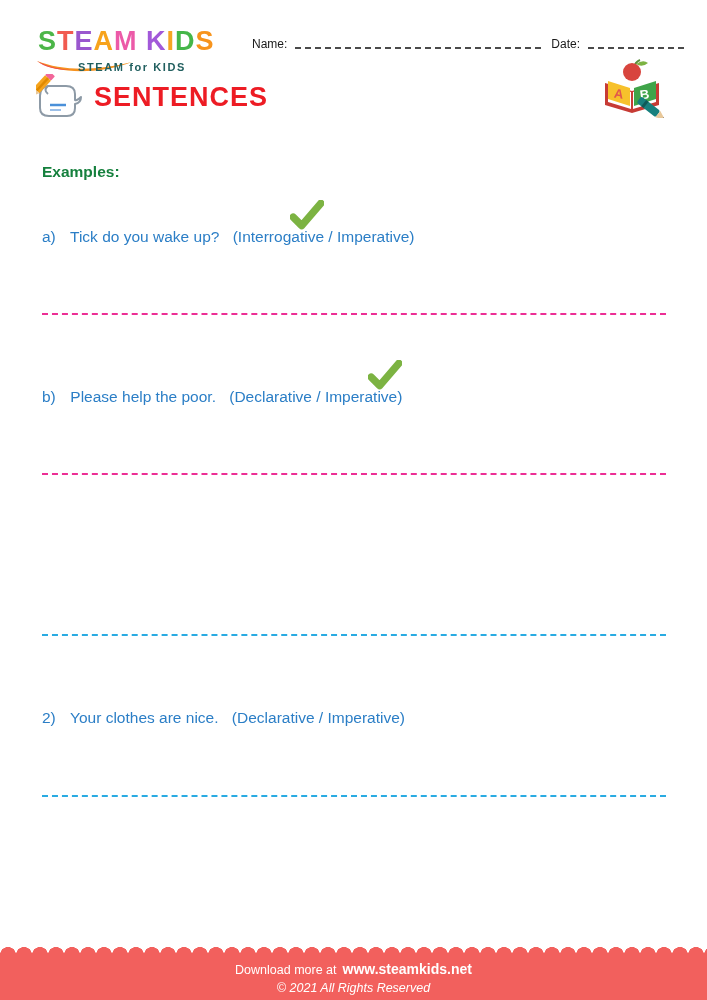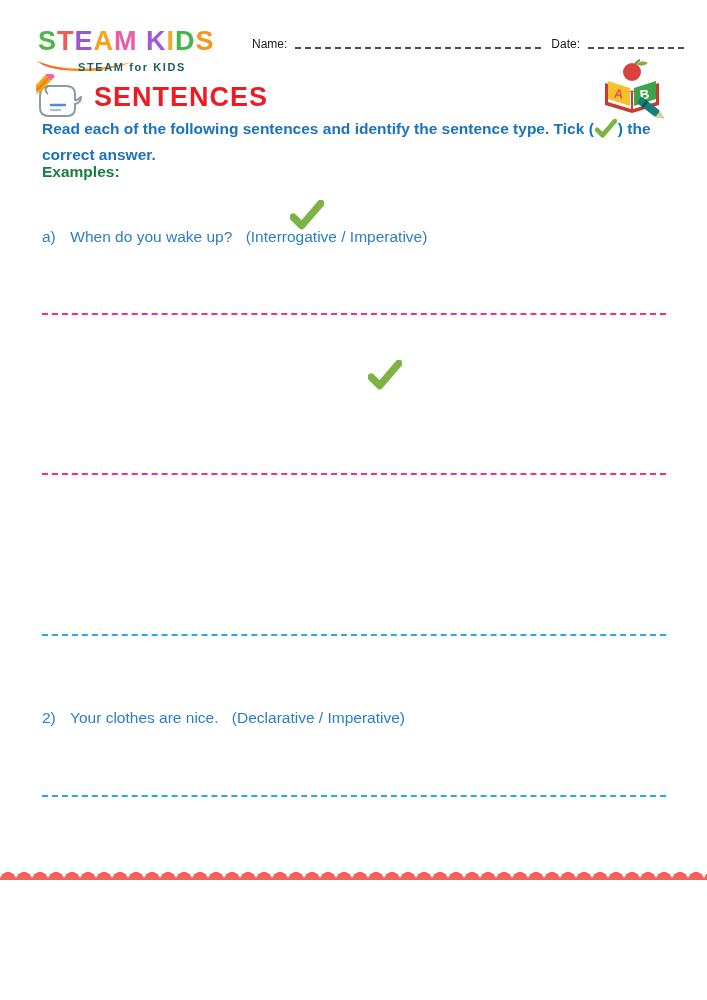--- a/index.html
+++ b/index.html
@@ -1,18 +1,18 @@
 <!DOCTYPE html>
 <html><head>
 <meta charset="utf-8">
 <style>
   * { margin:0; padding:0; box-sizing:border-box; }
   html,body { background:#fff; }
   body { font-family:"Liberation Sans", sans-serif; }
-  .page { position:relative; width:707px; height:880px; background:#ffffff; overflow:hidden; }
+  .page { position:relative; width:707px; height:1000px; background:#ffffff; overflow:hidden; }
 
   
   .logo { position:absolute; left:38px; top:26px; }
   .logo-wordmark { font-size:27px; font-weight:800; letter-spacing:1px; white-space:pre; line-height:30px; display:block; }
   .logo-swoosh { position:absolute; left:-4px; top:32px; }
   .logo-subtitle { position:absolute; left:40px; top:35px; font-size:11px; font-weight:700; letter-spacing:1.6px; color:#215f5f; }
 
   .name-date-row { position:absolute; left:252px; top:34px; width:432px; display:flex; align-items:flex-end; font-size:12px; color:#1a1a1a; }
   .nd-label { padding-bottom:1px; }
   .name-line { flex:1; border-bottom:2px dashed #4a4a4a; height:15px; margin:0 10px 3px 8px; }
@@ -106,39 +106,41 @@
         <rect x="8" y="-2" width="8" height="6" rx="1" fill="#F2679A"></rect>
         <rect x="8" y="4" width="8" height="17" fill="#F6A41D"></rect>
         <rect x="11" y="4" width="2.4" height="17" fill="#E08A00"></rect>
         <path d="M8 21 l4 8 4 -8 Z" fill="#E8C89A"></path>
         <path d="M11 27 l1 2.4 1 -2.4 Z" fill="#333333"></path>
       </g>
     </svg>
     <span class="worksheet-title">SENTENCES</span>
   </div>
 
-  <p class="instructions"><span>Read each of the following sentences and identify the sentence type. Tick (</span><span class="tick-inline"><svg width="22" height="19" viewBox="0 0 32 28">
-          <path d="M3 16 L11 24 L29 3" fill="none" stroke="#7CB342" stroke-width="7" stroke-linecap="round" stroke-linejoin="round"></path>
-        </svg></span><span>) the correct answer.</span></p>
 
   <div class="examples-label">Examples:</div>
 
   <div class="sentence-row row-a">
     <span class="s-label">a)</span>
-    <span class="s-text">When do you wake up?</span>
+    <span class="s-text">Tick do you wake up?</span>
     <span class="s-options">(Interrogative / Imperative)</span>
   </div>
   <div class="tick-mark tick-a">
     <svg width="34" height="30" viewBox="0 0 32 28">
         <path d="M3 16 L11 24 L29 3" fill="none" stroke="#7CB342" stroke-width="7" stroke-linecap="round" stroke-linejoin="round"></path>
       </svg>
   </div>
 
   <div class="answer-line answer-pink line-1"></div>
 
+  <div class="sentence-row row-b">
+    <span class="s-label">b)</span>
+    <span class="s-text">Please help the poor.</span>
+    <span class="s-options">(Declarative / Imperative)</span>
+  </div>
   <div class="tick-mark tick-b">
     <svg width="34" height="30" viewBox="0 0 32 28">
         <path d="M3 16 L11 24 L29 3" fill="none" stroke="#7CB342" stroke-width="7" stroke-linecap="round" stroke-linejoin="round"></path>
       </svg>
   </div>
 
   <div class="answer-line answer-pink line-2"></div>
 
 
   <div class="answer-line answer-blue line-3"></div>
@@ -147,15 +149,19 @@
     <span class="s-label">2)</span>
     <span class="s-text">Your clothes are nice.</span>
     <span class="s-options">(Declarative / Imperative)</span>
   </div>
 
   <div class="answer-line answer-blue line-4"></div>
 
 
   <div class="footer">
     <div class="scallops"></div>
+    <div class="footer-body">
+      <div class="footer-line1"><span>Download more at</span><span class="footer-site">www.steamkids.net</span></div>
+      <div class="footer-line2">© 2021 All Rights Reserved</div>
+    </div>
   </div>
 
 </div>
 
 </body></html>

